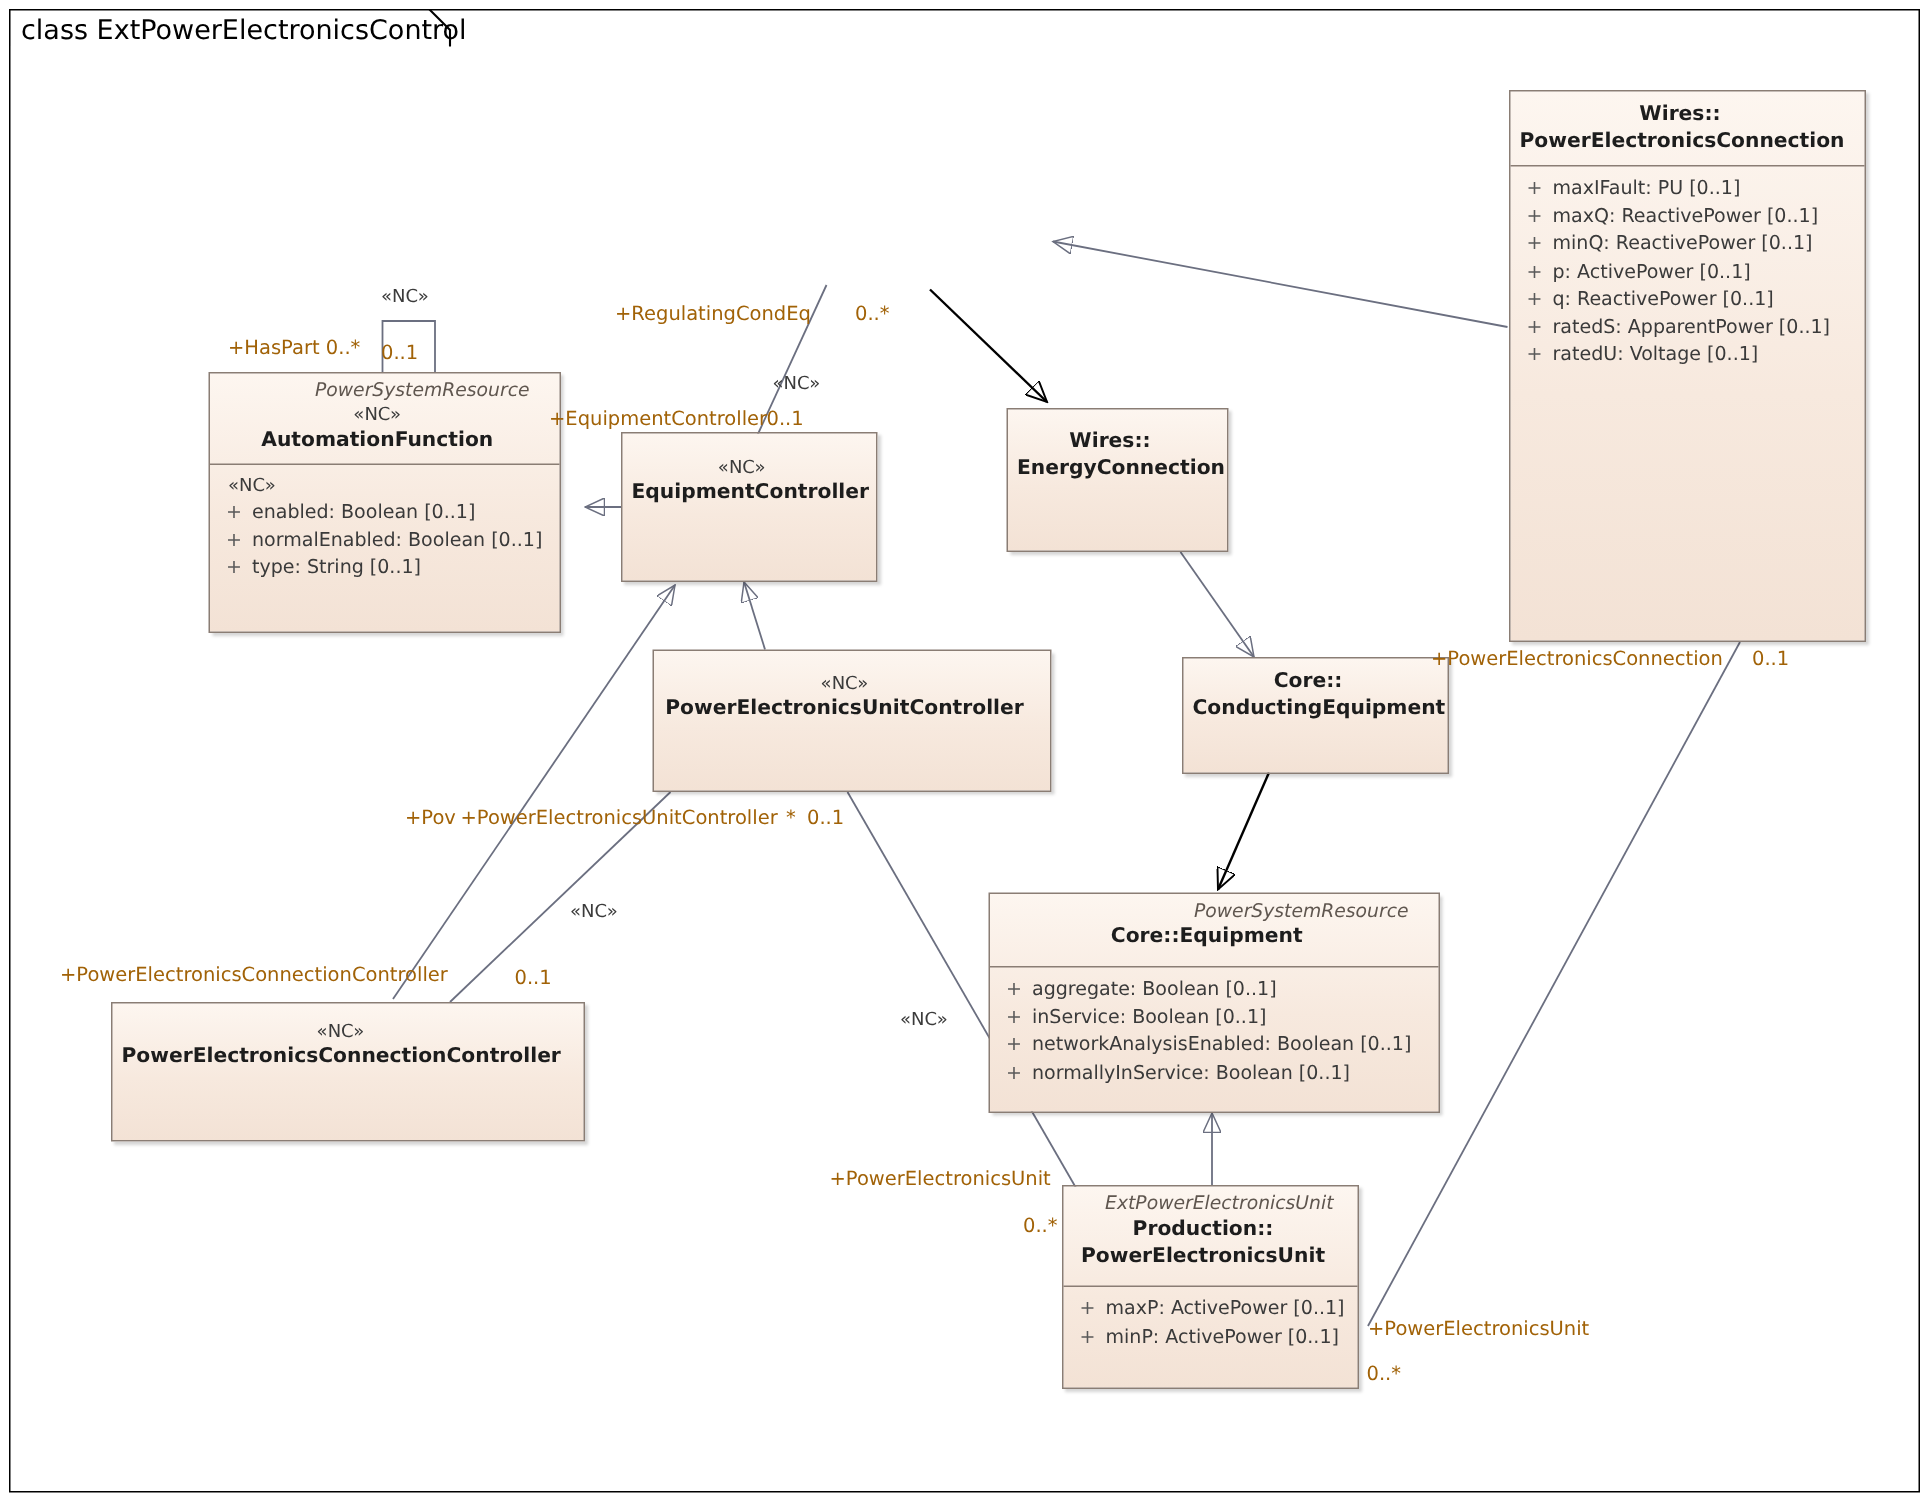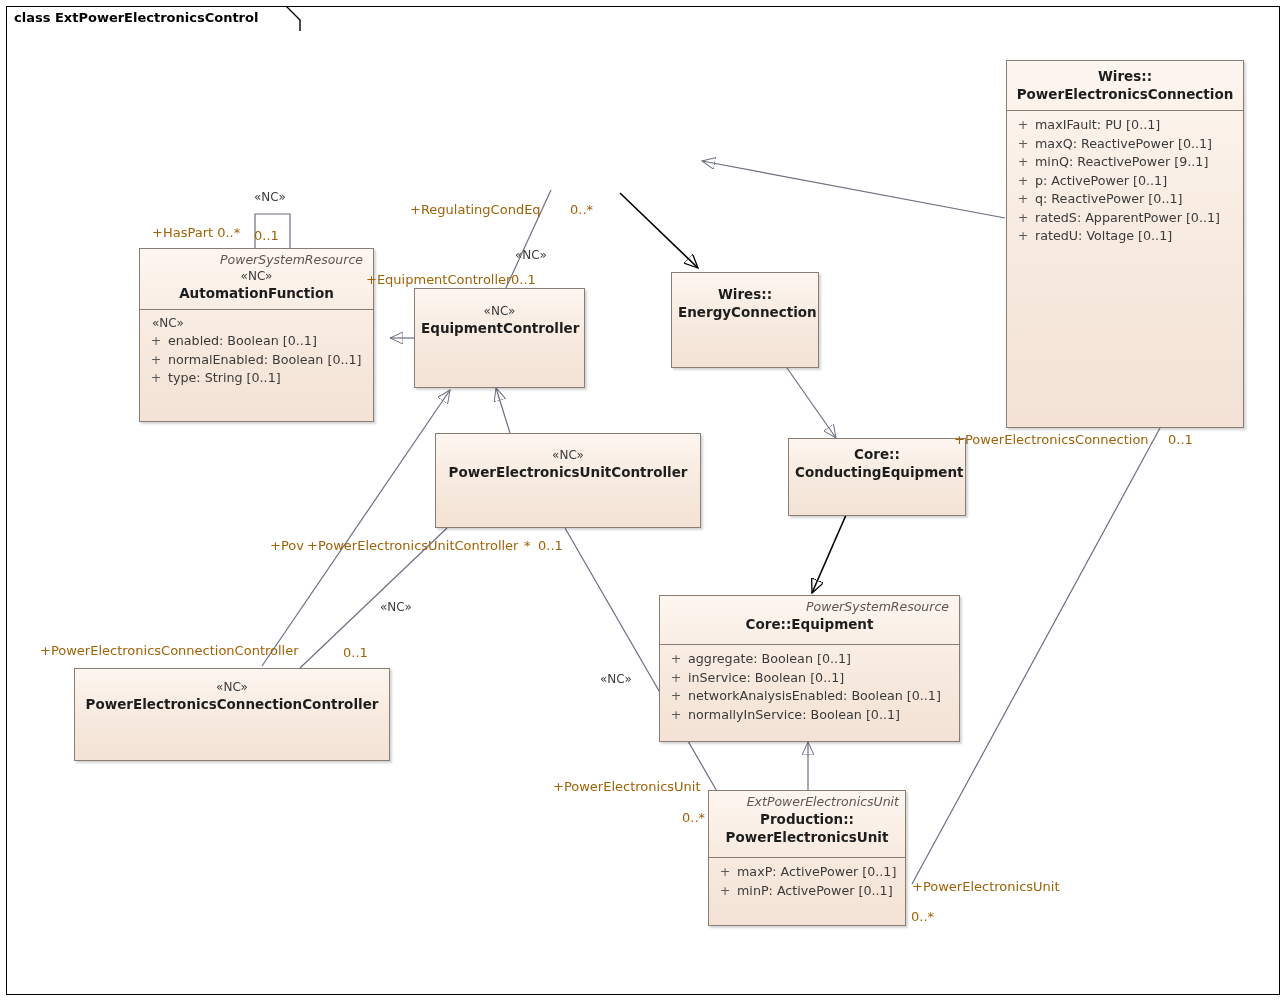--- a/index.html
+++ b/index.html
@@ -3,27 +3,27 @@
 <meta charset="utf-8">
 <style>
   html,body{margin:0;padding:0;background:#ffffff;}
   body{font-family:"DejaVu Sans","Liberation Sans",sans-serif;}
   #canvas{position:relative;width:1287px;height:1002px;background:#ffffff;overflow:hidden;}
 
   
   .frame{position:absolute;left:6px;top:6px;width:1274px;height:989px;border:1px solid #000;box-sizing:border-box;}
   .frame-tab{position:absolute;left:6px;top:6px;height:24px;box-sizing:border-box;}
   .frame-tab svg{display:block;}
-  .frame-tab-label{position:absolute;left:14px;top:10px;font-size:13px;font-weight:bold;color:#000;white-space:nowrap;}
+  .frame-tab-label{position:absolute;left:14px;top:10px;font-size:18px;font-weight:normal;color:#000;white-space:nowrap;}
 
   
   .cls{position:absolute;box-sizing:border-box;border:1px solid #8a7d74;
        background:linear-gradient(to bottom,#fdf6f0 0%,#f7e9de 55%,#f3e2d5 100%);
        box-shadow:2px 2px 2px rgba(0,0,0,0.17);}
-  .cls .hdr{padding:6px 6px 7px 6px;text-align:center;}
+  .cls .hdr{padding:6px 16px 7px 6px;text-align:center;}
   .cls .stereo-res{font-size:12.5px;font-style:italic;color:#5f564f;text-align:right;padding-right:4px;line-height:16px;}
   .cls .nc{font-size:12px;color:#3b3b3b;line-height:16px;}
   .cls .nm{font-size:13.5px;font-weight:bold;color:#1d1d1d;line-height:18px;}
   .cls .sep{height:1px;background:#8a7d74;}
   .cls .attrs{padding:5px 4px 6px 4px;}
   .cls .attr{font-size:12.7px;color:#3a3a3a;line-height:18.5px;white-space:nowrap;}
   .cls .attr .vis{display:inline-block;width:24px;text-align:center;color:#5a5a5a;}
   .cls .attrnc{font-size:12px;color:#3b3b3b;line-height:17px;padding-left:8px;}
 
   
@@ -87,21 +87,21 @@
 
   <div class="cls" style="left:1006px;top:60px;width:238px;height:368px;">
     <div class="hdr">
       <div class="nm">Wires::</div>
       <div class="nm">PowerElectronicsConnection</div>
     </div>
     <div class="sep"></div>
     <div class="attrs">
       <div class="attr"><span class="vis">+</span><span>maxIFault: PU [0..1]</span></div>
       <div class="attr"><span class="vis">+</span><span>maxQ: ReactivePower [0..1]</span></div>
-      <div class="attr"><span class="vis">+</span><span>minQ: ReactivePower [9..1]</span></div>
+      <div class="attr"><span class="vis">+</span><span>minQ: ReactivePower [0..1]</span></div>
       <div class="attr"><span class="vis">+</span><span>p: ActivePower [0..1]</span></div>
       <div class="attr"><span class="vis">+</span><span>q: ReactivePower [0..1]</span></div>
       <div class="attr"><span class="vis">+</span><span>ratedS: ApparentPower [0..1]</span></div>
       <div class="attr"><span class="vis">+</span><span>ratedU: Voltage [0..1]</span></div>
     </div>
   </div>
 
   <div class="cls" style="left:139px;top:248px;width:235px;height:174px;">
     <div class="hdr" style="padding-top:3px;">
       <div class="stereo-res">PowerSystemResource</div>

